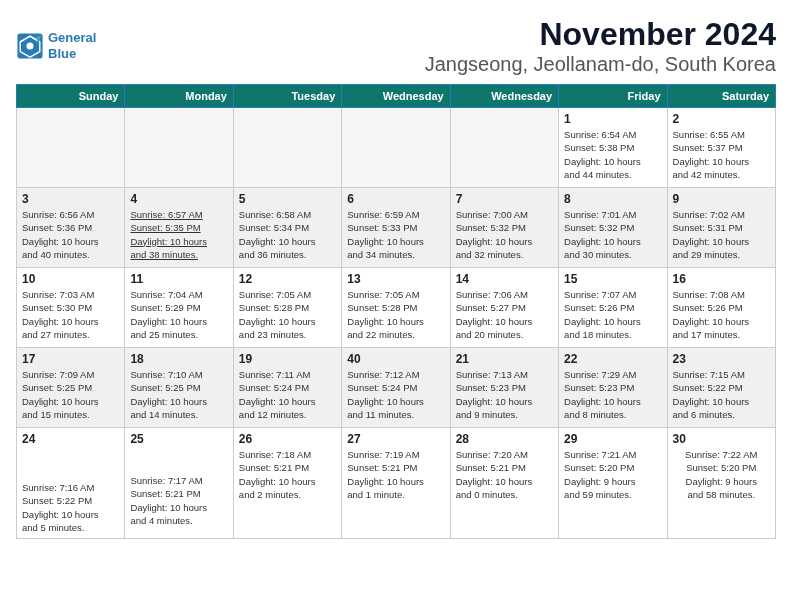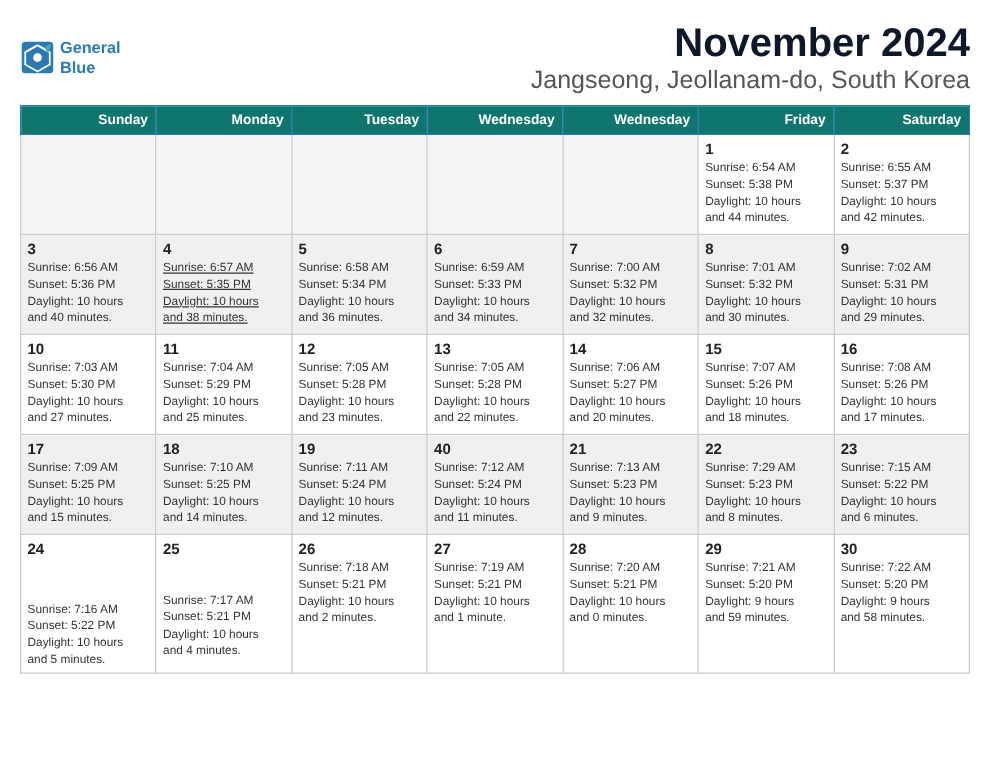--- a/index.html
+++ b/index.html
@@ -336,20 +336,20 @@
         </td>
         <td>
           <span class="day-num">29</span>
           <div class="day-detail" style="white-space: pre-line;">Sunrise: 7:21 AM
 Sunset: 5:20 PM
 Daylight: 9 hours
 and 59 minutes.</div>
         </td>
         <td>
           <span class="day-num">30</span>
-          <div class="day-detail" style="white-space: pre-line;">Sunrise: 7:22 AM
+          <div class="day-detail" style="white-space: pre-line; text-align: center;">Sunrise: 7:22 AM
 Sunset: 5:20 PM
 Daylight: 9 hours
 and 58 minutes.</div>
         </td>
       </tr>
     </tbody>
 </table>
 
 </body></html>

